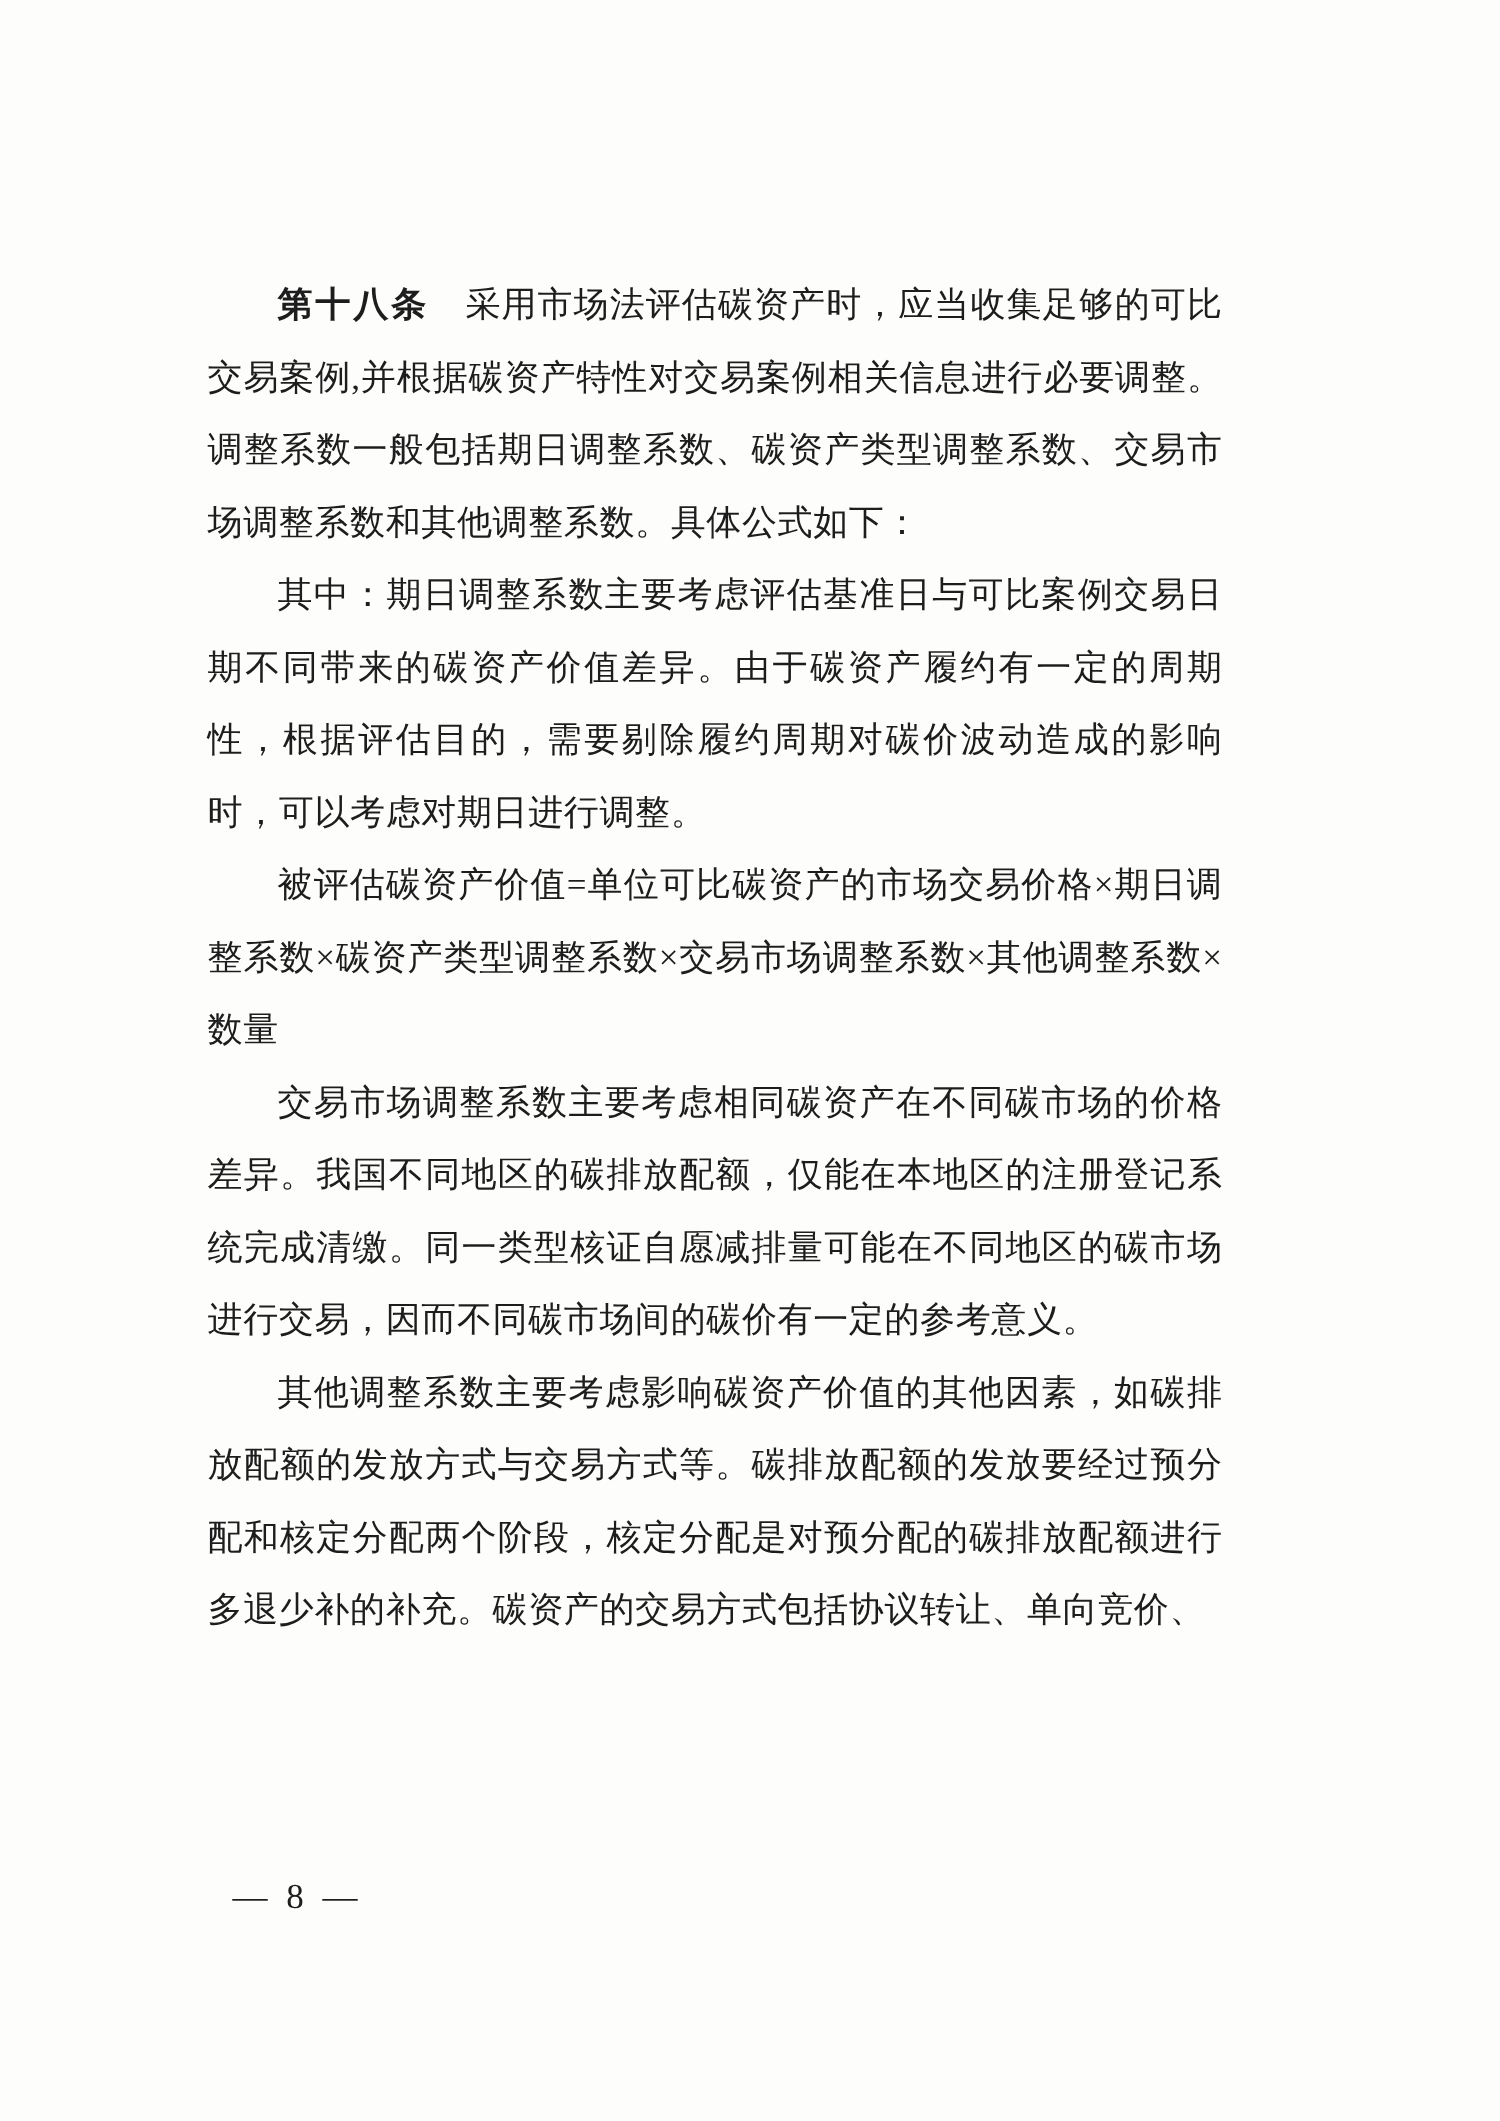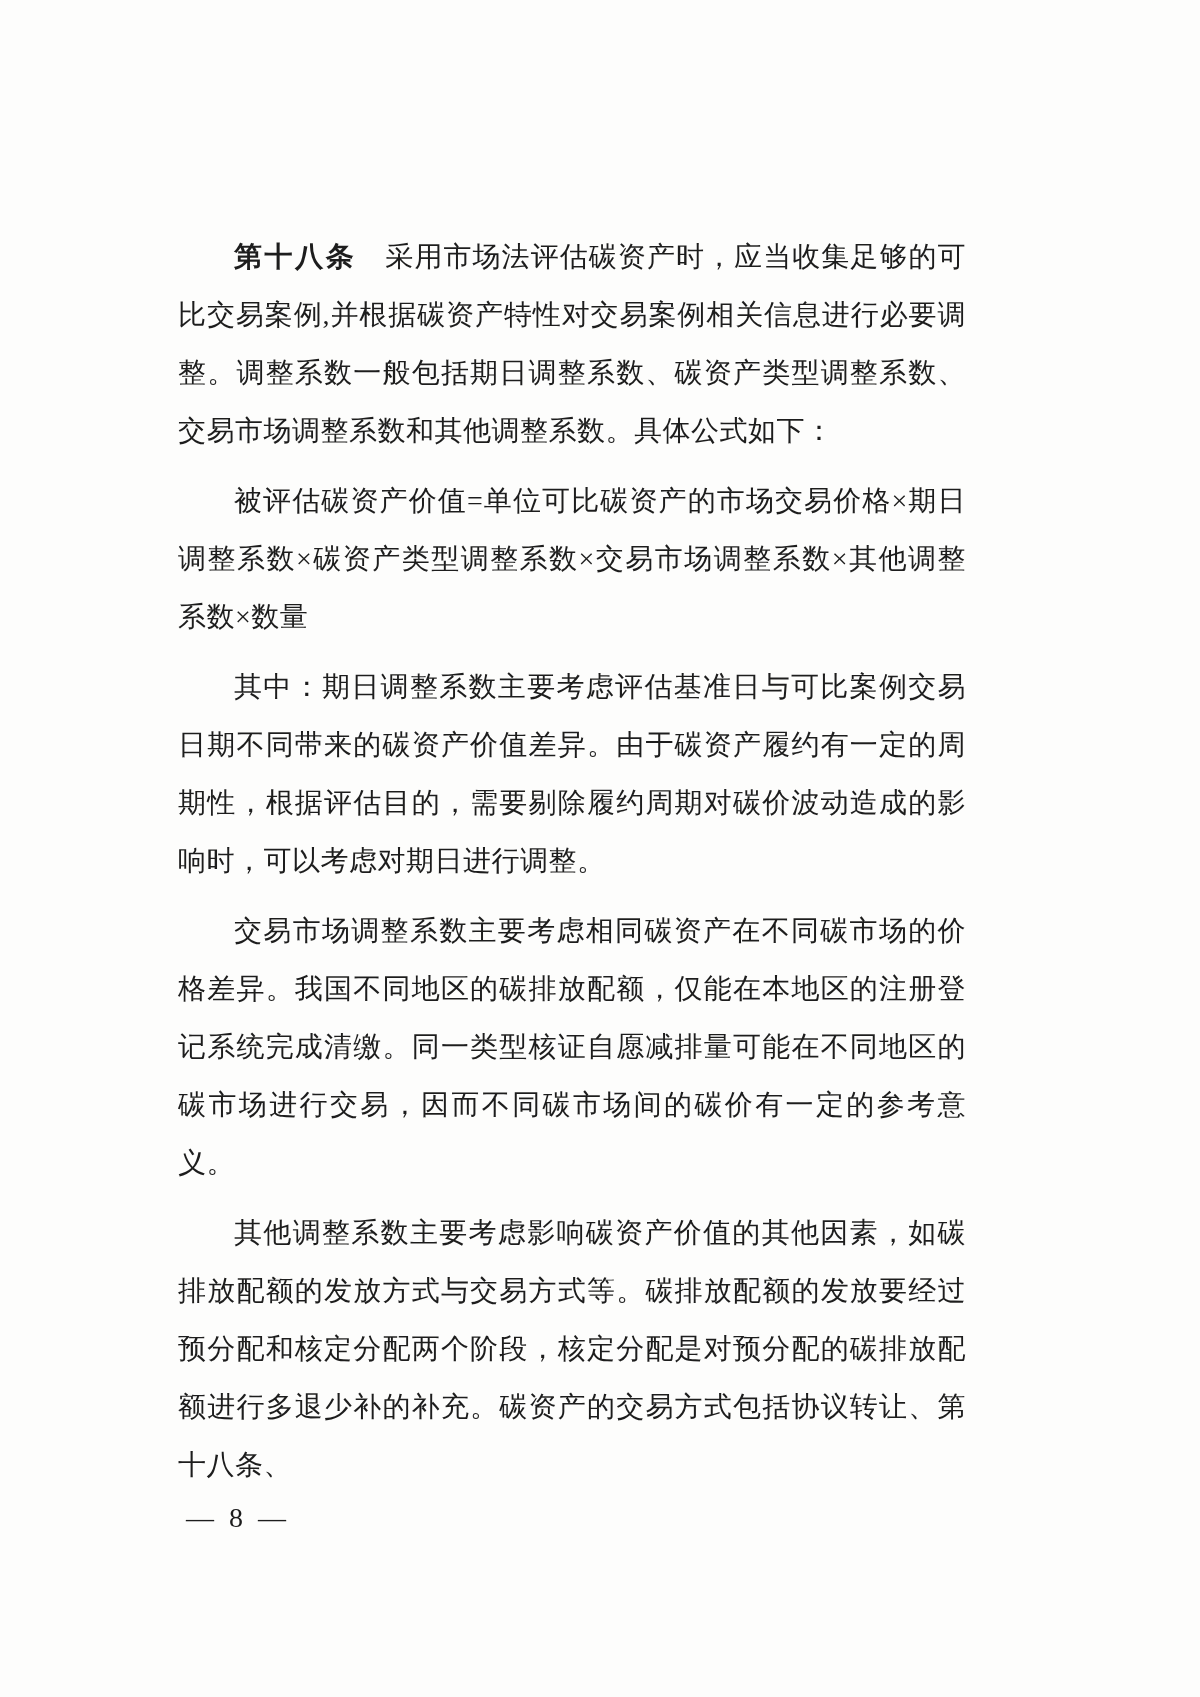--- a/index.html
+++ b/index.html
@@ -21,21 +21,21 @@
     position: absolute;
     left: 166px;
     top: 216px;
     width: 812px;
     font-size: 28px;
     line-height: 58px;
     text-align: justify;
     letter-spacing: 0.5px;
   }
   .para {
-    margin: 12px;
+    margin: 0;
     text-indent: 2em;
   }
   .para .lead {
     font-weight: bold;
     letter-spacing: 2px;
   }
   .footer-page-number {
     position: absolute;
     left: 186px;
     top: 1502px;
@@ -46,26 +46,26 @@
 </style>
 </head>
 <body>
 
 <div class="page">
 
   <div class="body-text">
 
     <p class="para"><span class="lead">第十八条</span><span>　采用市场法评估碳资产时，应当收集足够的可比交易案例,并根据碳资产特性对交易案例相关信息进行必要调整。调整系数一般包括期日调整系数、碳资产类型调整系数、交易市场调整系数和其他调整系数。具体公式如下：</span></p>
 
+    <p class="para">其中：期日调整系数主要考虑评估基准日与可比案例交易日期不同带来的碳资产价值差异。由于碳资产履约有一定的周期性，根据评估目的，需要剔除履约周期对碳价波动造成的影响时，可以考虑对期日进行调整。</p>
+
     <p class="para">被评估碳资产价值=单位可比碳资产的市场交易价格×期日调整系数×碳资产类型调整系数×交易市场调整系数×其他调整系数×数量</p>
-
-    <p class="para">其中：期日调整系数主要考虑评估基准日与可比案例交易日期不同带来的碳资产价值差异。由于碳资产履约有一定的周期性，根据评估目的，需要剔除履约周期对碳价波动造成的影响时，可以考虑对期日进行调整。</p>
 
 
     <p class="para">交易市场调整系数主要考虑相同碳资产在不同碳市场的价格差异。我国不同地区的碳排放配额，仅能在本地区的注册登记系统完成清缴。同一类型核证自愿减排量可能在不同地区的碳市场进行交易，因而不同碳市场间的碳价有一定的参考意义。</p>
 
-    <p class="para">其他调整系数主要考虑影响碳资产价值的其他因素，如碳排放配额的发放方式与交易方式等。碳排放配额的发放要经过预分配和核定分配两个阶段，核定分配是对预分配的碳排放配额进行多退少补的补充。碳资产的交易方式包括协议转让、第十八条、</p>
+    <p class="para">其他调整系数主要考虑影响碳资产价值的其他因素，如碳排放配额的发放方式与交易方式等。碳排放配额的发放要经过预分配和核定分配两个阶段，核定分配是对预分配的碳排放配额进行多退少补的补充。碳资产的交易方式包括协议转让、单向竞价、</p>
 
   </div>
 
   <div class="footer-page-number">— 8 —</div>
 
 </div>
 
 </body></html>

